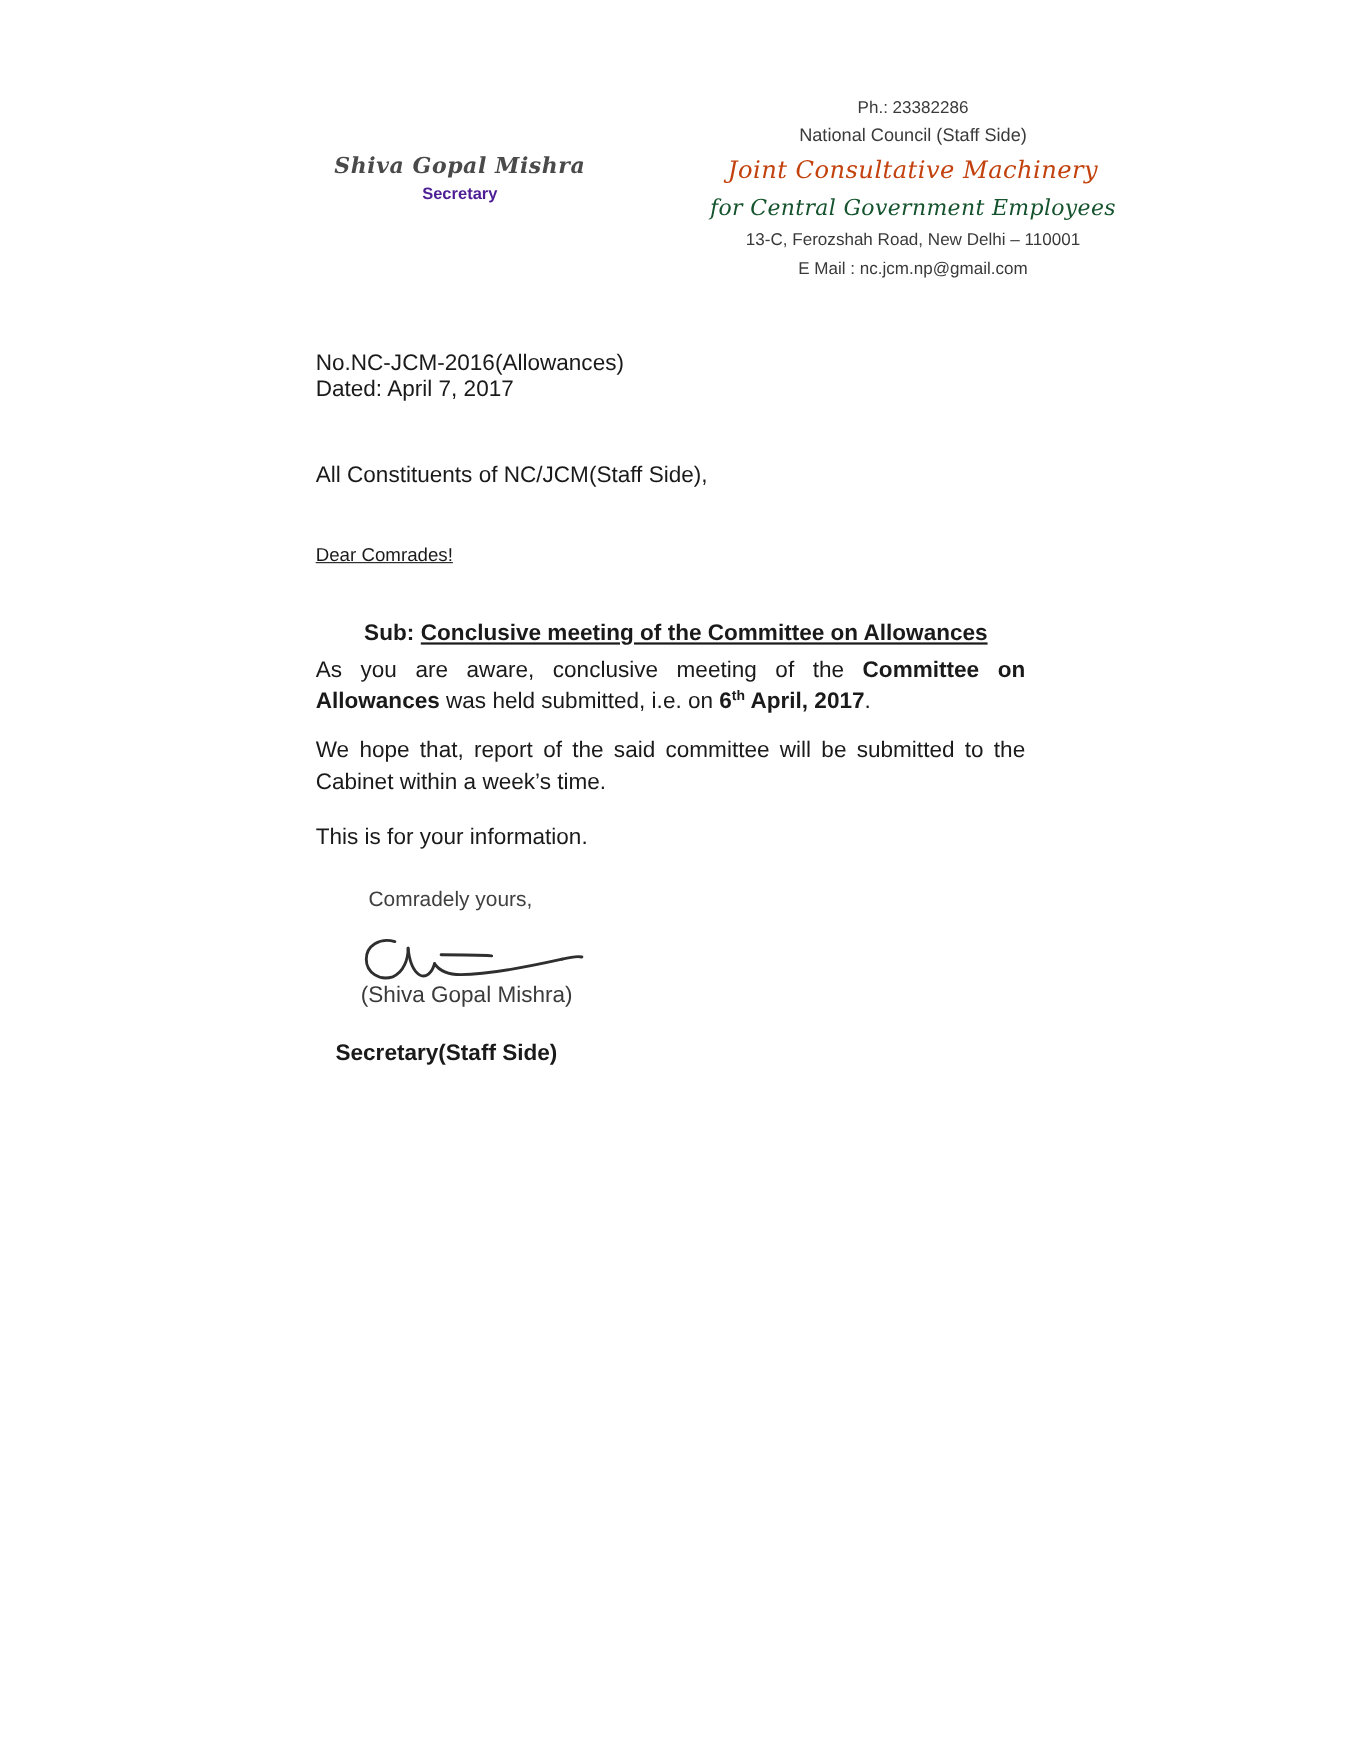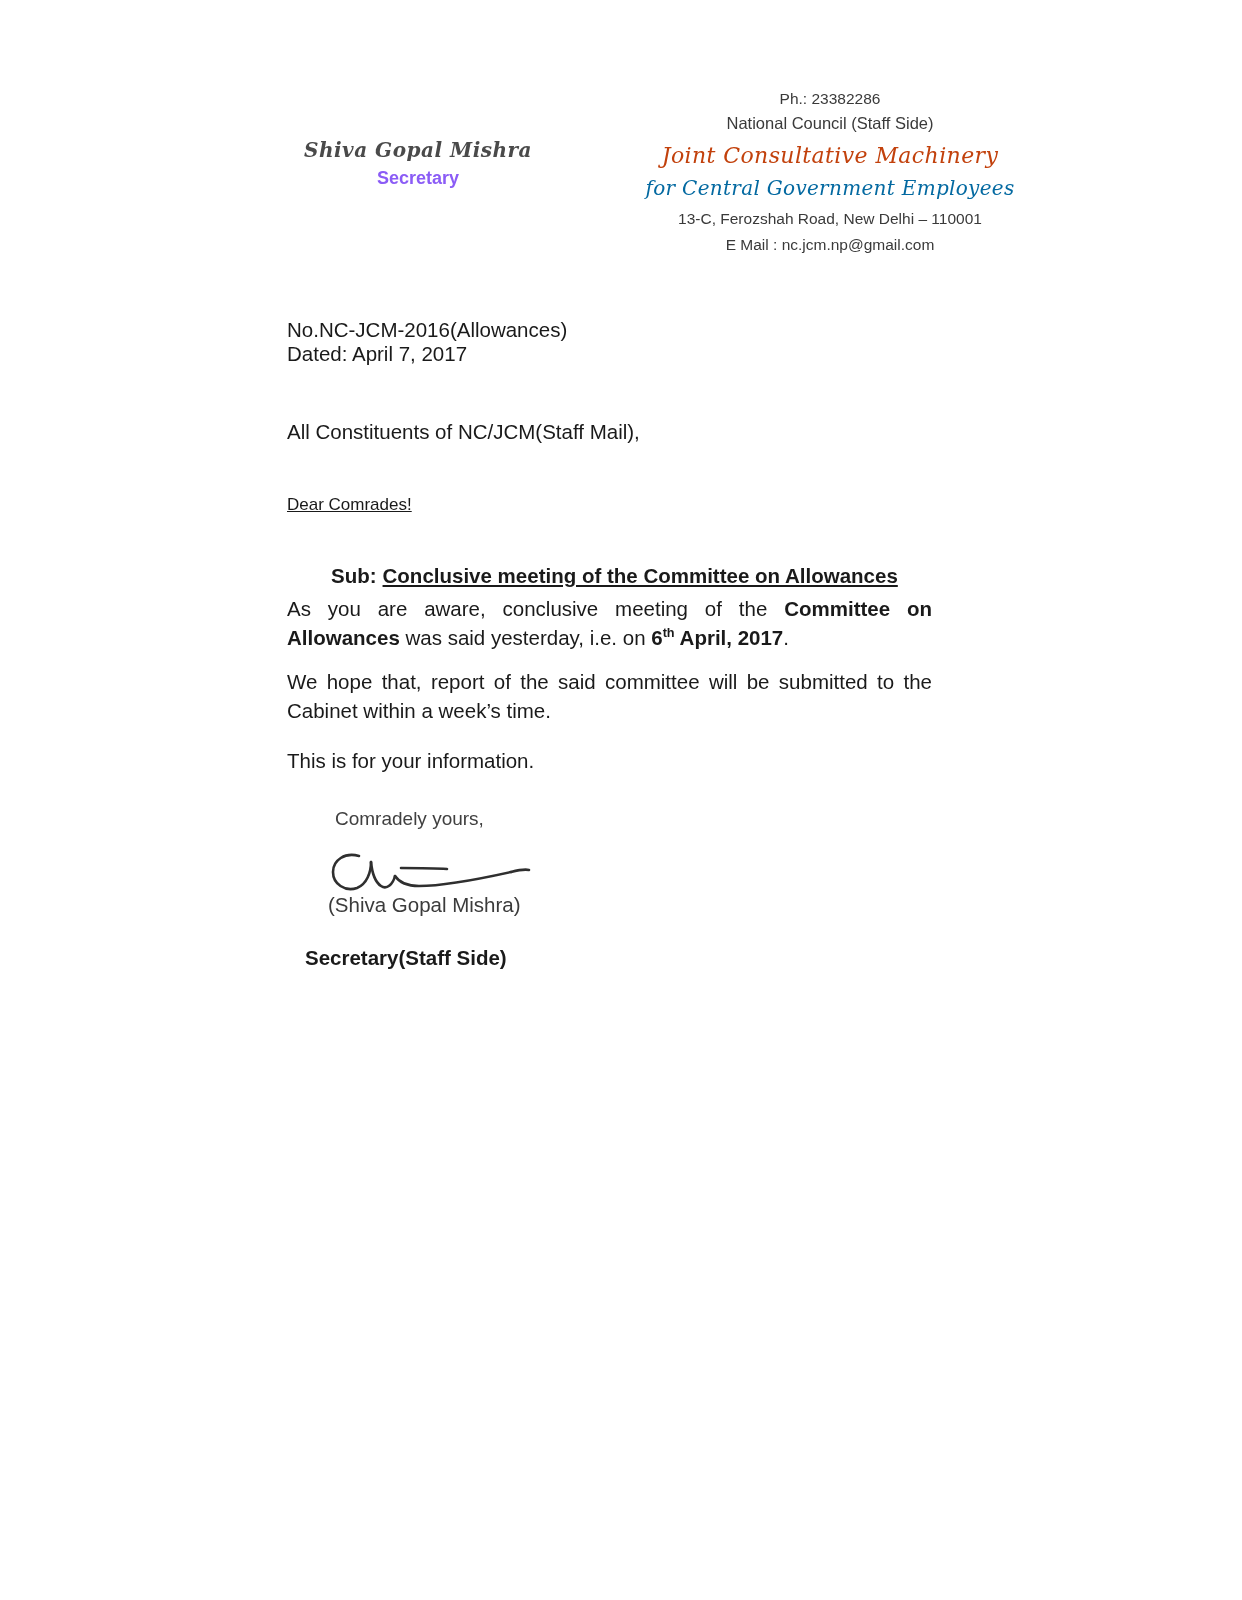--- a/index.html
+++ b/index.html
@@ -42,23 +42,23 @@
   }
   .lh-left .name {
     font-family: "DejaVu Serif", serif;
     font-style: italic;
     font-size: 20px;
     letter-spacing: 0.5px;
     color: #4a4a4a;
     white-space: nowrap;
   }
   .lh-left .role {
-    font-size: 18px;
+    font-size: 15px;
     margin-top: 6px;
-    color: #8b5cf6;
+    color: #4c1d95;
     text-align: center;
   }
 
   .lh-right {
     position: absolute;
     left: 640px;
     top: 10px;
     width: 380px;
     text-align: center;
     color: #3a3a3a;
@@ -74,21 +74,21 @@
     margin-top: 4px;
     color: #c2410c;
     white-space: nowrap;
   }
   .lh-right .script2 {
     font-family: "DejaVu Serif", serif;
     font-style: italic;
     font-size: 20px;
     letter-spacing: 0.3px;
     margin-top: 2px;
-    color: #0369a1;
+    color: #14532d;
     white-space: nowrap;
   }
   .lh-right .addr { font-size: 15.5px; margin-top: 5px; }
   .lh-right .email { font-size: 15.5px; margin-top: 3px; }
 
   
   .ref-row {
     position: absolute;
     left: 287px;
     top: 318px;
@@ -194,30 +194,30 @@
       <div class="email">E Mail : nc.jcm.np@gmail.com</div>
     </div>
 
   </div>
 
   <div class="ref-row">
     <span>No.NC-JCM-2016(Allowances)</span>
     <span class="dated">Dated: April 7, 2017</span>
   </div>
 
-  <div class="addressee">All Constituents of NC/JCM(Staff Mail),</div>
+  <div class="addressee">All Constituents of NC/JCM(Staff Side),</div>
 
   <div class="salutation">Dear Comrades!</div>
 
   <div class="subject">
     <span class="sub-label">Sub:</span><span class="sub-text">Conclusive meeting of the Committee on Allowances</span>
   </div>
 
   <div class="para para-1">
-    <span>As you are aware, conclusive meeting of the </span><span class="b">Committee on Allowances</span><span> was said yesterday, i.e. on </span><span class="b">6</span><sup class="b">th</sup><span class="b"> April, 2017</span><span>.</span>
+    <span>As you are aware, conclusive meeting of the </span><span class="b">Committee on Allowances</span><span> was held submitted, i.e. on </span><span class="b">6</span><sup class="b">th</sup><span class="b"> April, 2017</span><span>.</span>
   </div>
 
   <div class="para para-2">We hope that, report of the said committee will be submitted to the Cabinet within a week’s time.</div>
 
   <div class="para para-3">This is for your information.</div>
 
   <div class="sig-block">
     <div class="comradely">Comradely yours,</div>
 
     <svg class="sig-svg" width="260" height="70" viewBox="0 0 260 70">

